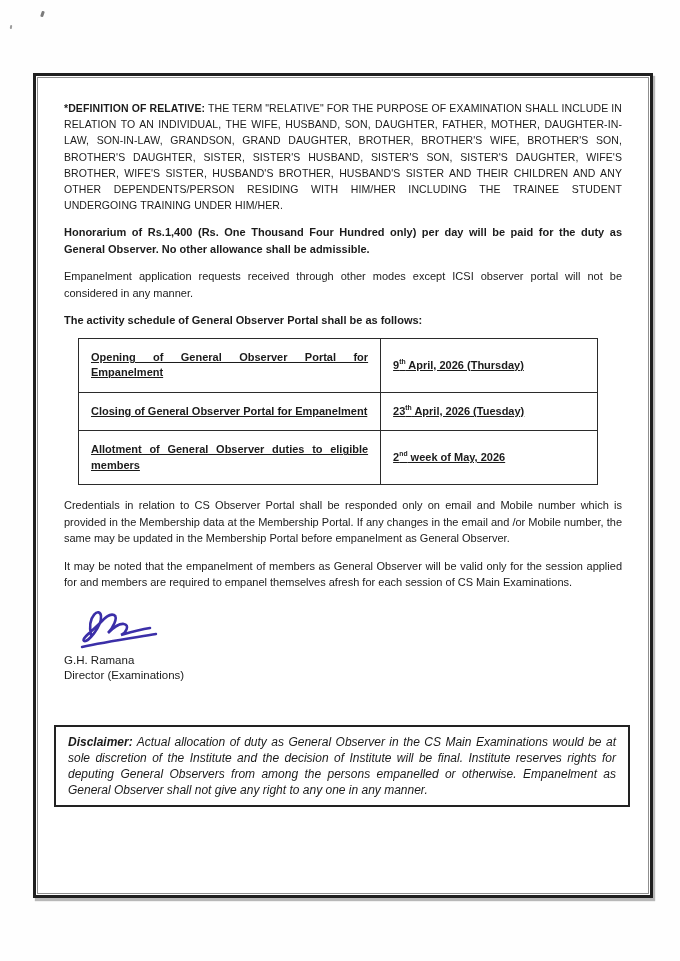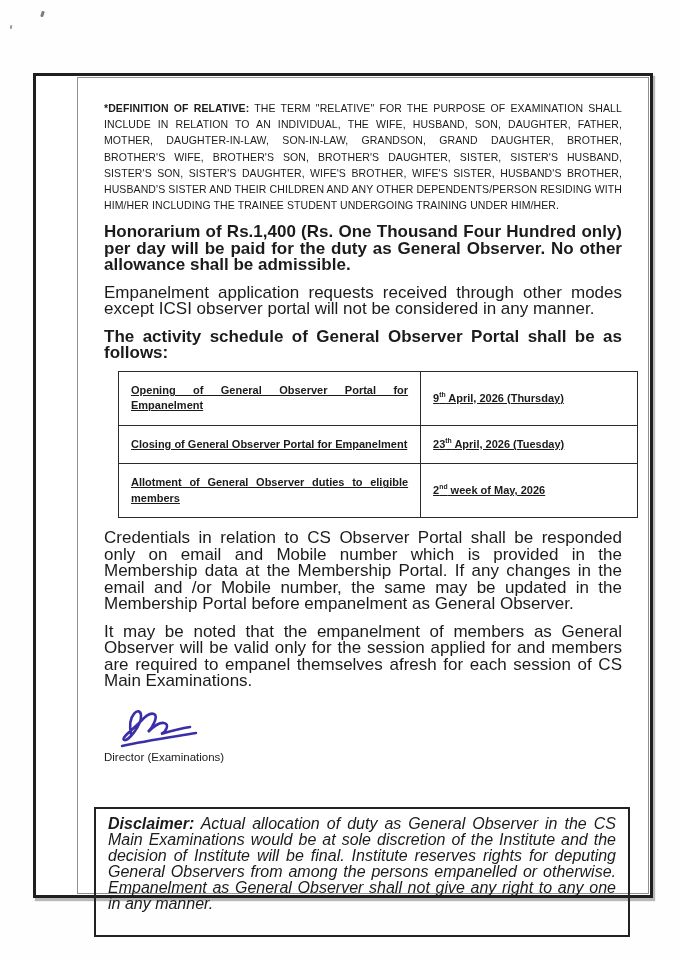--- a/index.html
+++ b/index.html
@@ -34,26 +34,25 @@
     border: 3px solid #1f1f1f;
     box-shadow: 2px 3px 1px rgba(125,125,125,0.55);
     background: #fff;
   }
   .frame-inner {
     position: absolute;
     inset: 1px;
     border: 1px solid #8f8f8f;
     padding: 22px 26px 0 26px;
     box-sizing: border-box;
-    margin-left: 40px;
   }
 
   .para {
     margin: 0 0 11px 0;
-    font-size: 17px;
+    font-size: 11px;
     line-height: 16.5px;
     text-align: justify;
   }
   .para.upper {
     font-size: 10.5px;
     letter-spacing: 0.1px;
     line-height: 16.2px;
   }
   .para.bold { font-weight: bold; }
   .schedule-heading { margin-bottom: 9px; }
@@ -88,22 +87,22 @@
   .sig-name, .sig-title {
     font-size: 11.5px;
     line-height: 15px;
     margin: 0;
   }
   .sig-name { margin-top: 2px; }
 
   .disclaimer {
     margin: 42px -8px 0 -10px;
     border: 2px solid #222;
-    padding: 7px 12px 23px 12px;
-    font-size: 16px;
+    padding: 7px 12px 7px 12px;
+    font-size: 12px;
     line-height: 16px;
     font-style: italic;
     text-align: justify;
   }
   .disclaimer .dlabel { font-weight: bold; }
 </style>
 </head>
 <body>
 
 <div class="page">
@@ -141,20 +140,21 @@
       <p class="para">Credentials in relation to CS Observer Portal shall be responded only on email and Mobile number which is provided in the Membership data at the Membership Portal. If any changes in the email and /or Mobile number, the same may be updated in the Membership Portal before empanelment as General Observer.</p>
 
       <p class="para">It may be noted that the empanelment of members as General Observer will be valid only for the session applied for and members are required to empanel themselves afresh for each session of CS Main Examinations.</p>
 
 
       <div class="signature-block">
         <svg class="signature-svg" width="110" height="48" viewBox="0 0 110 48">
           <path d="M25 32 C21 12 34 4 35 13 C36 24 21 40 18 38 C15 36 26 28 32 22 C38 16 43 10 48 12 C53 14 46 26 42 30 C47 25 53 20 58 21 C64 22 60 30 55 32 C62 30 72 27 84 25" fill="none" stroke="#3b2fa8" stroke-width="2.6" stroke-linecap="round"></path>
           <path d="M16 44 C38 39 66 35 90 31" fill="none" stroke="#3b2fa8" stroke-width="2.4" stroke-linecap="round"></path>
         </svg>
+        <p class="sig-name">G.H. Ramana</p>
         <p class="sig-title">Director (Examinations)</p>
       </div>
 
       <div class="disclaimer"><span class="dlabel">Disclaimer:</span><span> Actual allocation of duty as General Observer in the CS Main Examinations would be at sole discretion of the Institute and the decision of Institute will be final. Institute reserves rights for deputing General Observers from among the persons empanelled or otherwise. Empanelment as General Observer shall not give any right to any one in any manner.</span></div>
 
     </div>
   </div>
 </div>
 
 </body></html>

